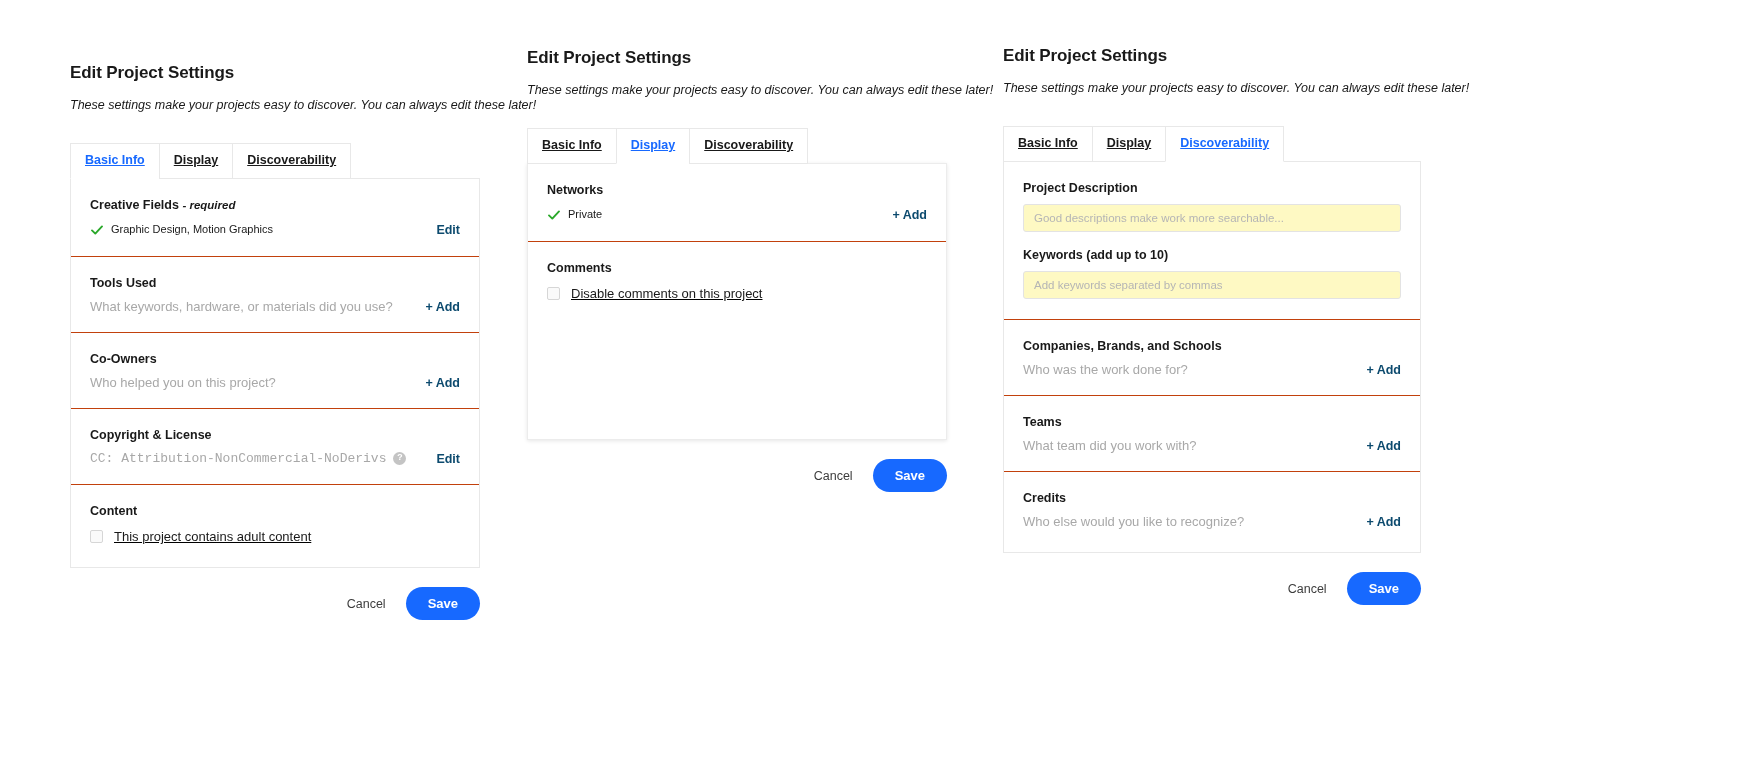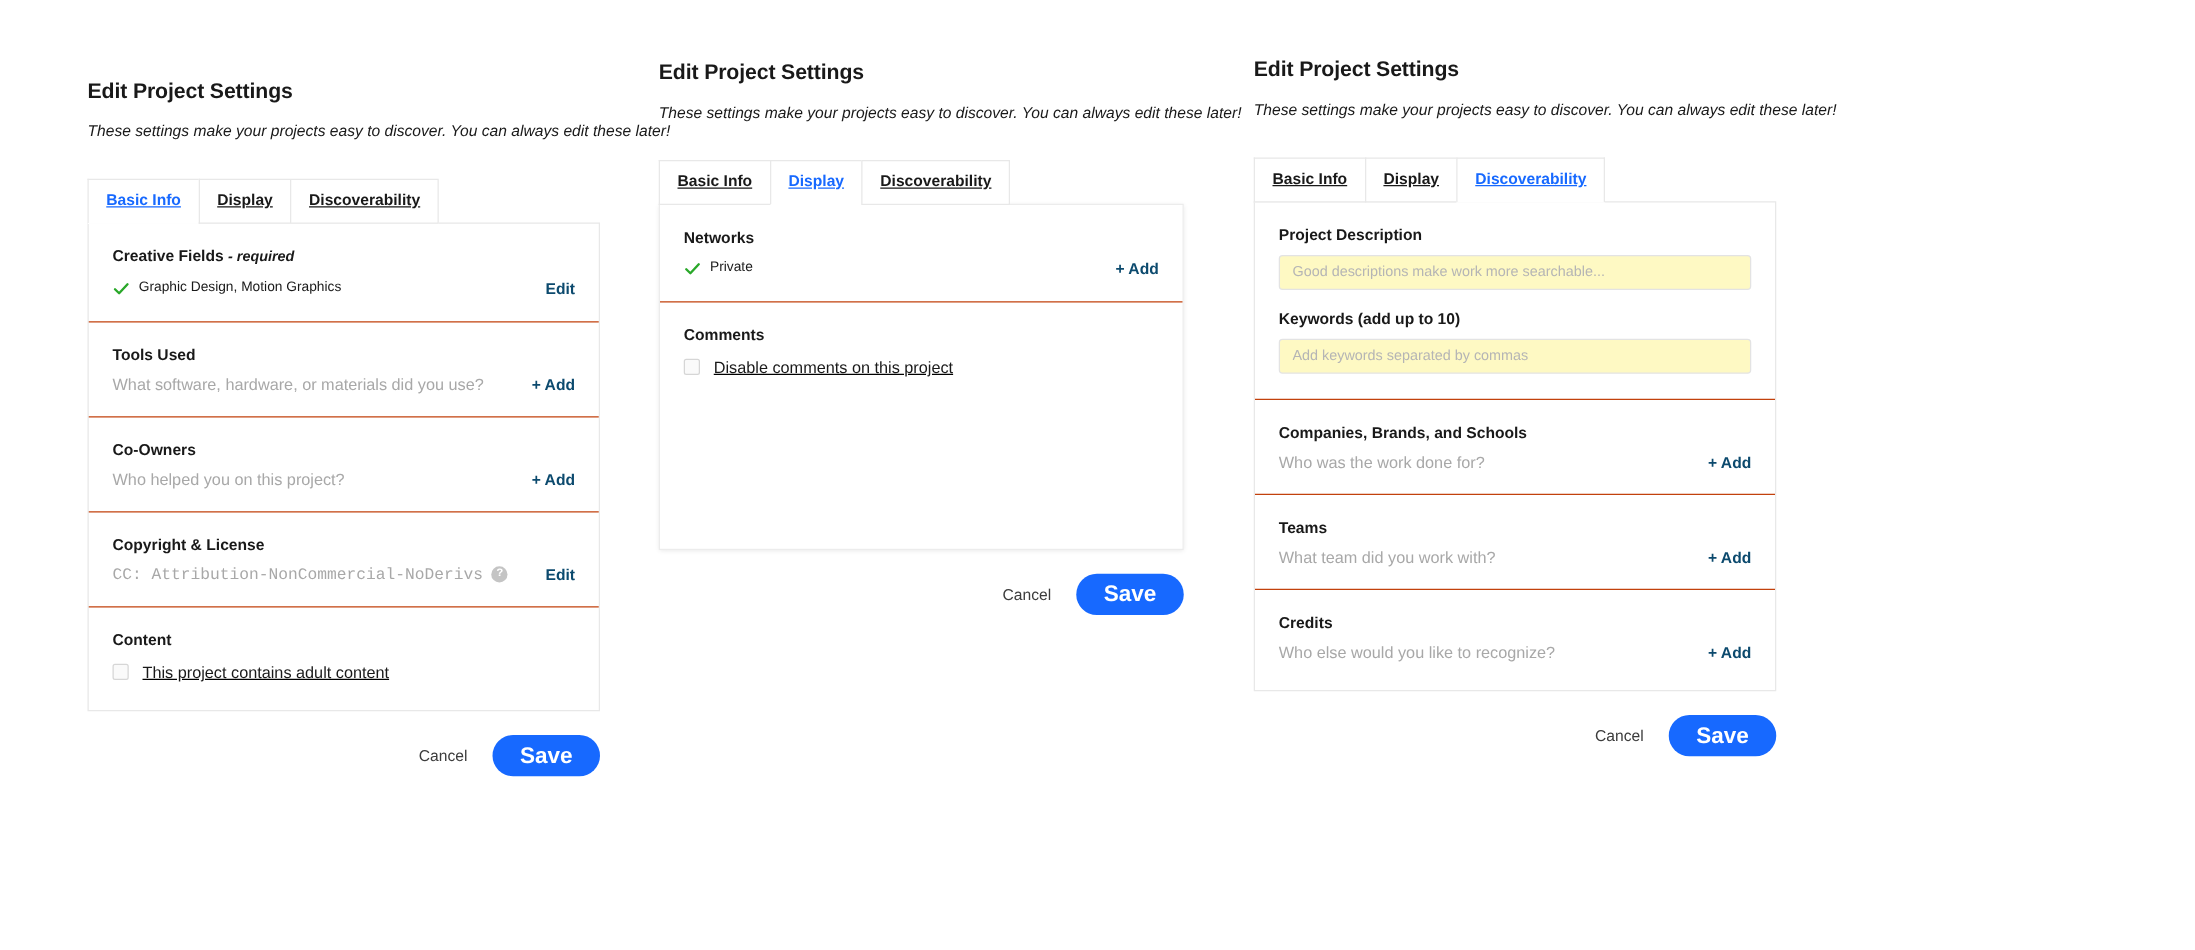--- a/index.html
+++ b/index.html
@@ -109,21 +109,21 @@
   
   .footer {
     display: flex; align-items: center; justify-content: flex-end;
     margin-top: 19px; gap: 18px;
   }
   .btn-cancel {
     font-size: 12.5px; color: #3c3c3c; background: none; border: none;
     cursor: pointer; padding: 4px 2px; font-family: "Liberation Sans", sans-serif;
   }
   .btn-save {
-    font-size: 18px; font-weight: bold; color: #fff;
+    font-size: 13px; font-weight: bold; color: #fff;
     background: #1769ff; border: none; border-radius: 18px;
     padding: 9px 22px; cursor: pointer;
     font-family: "Liberation Sans", sans-serif; line-height: 15px;
   }
 
   .spacer-120 { height: 120px; }
 </style>
 </head>
 <body>
 
@@ -154,21 +154,21 @@
             </span>
             <span>Graphic Design, Motion Graphics</span>
           </div>
           <div class="action edit">Edit</div>
         </div>
       </div>
 
       <div class="sect">
         <div class="sect-h">Tools Used</div>
         <div class="sect-row">
-          <div class="sect-hint">What software, hardware, or materials did you use?</div>
+          <div class="sect-hint">What keywords, hardware, or materials did you use?</div>
           <div class="action">+ Add</div>
         </div>
       </div>
 
       <div class="sect">
         <div class="sect-h">Co-Owners</div>
         <div class="sect-row">
           <div class="sect-hint">Who helped you on this project?</div>
           <div class="action">+ Add</div>
         </div>

